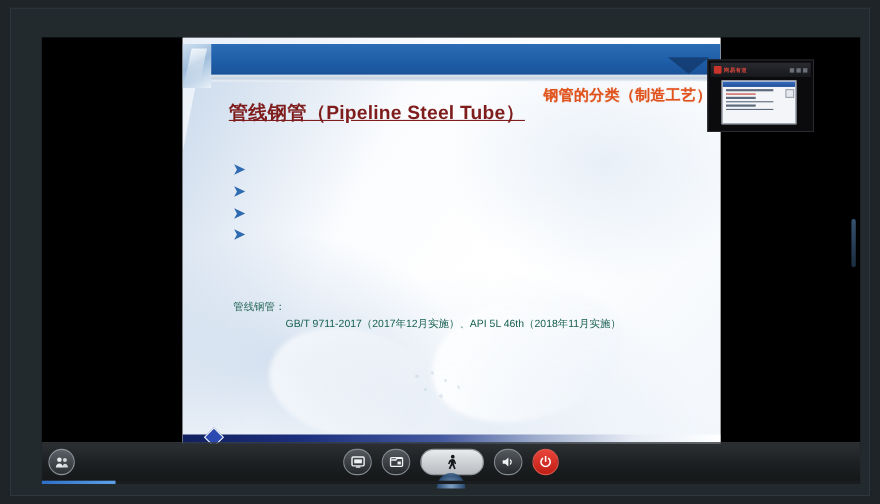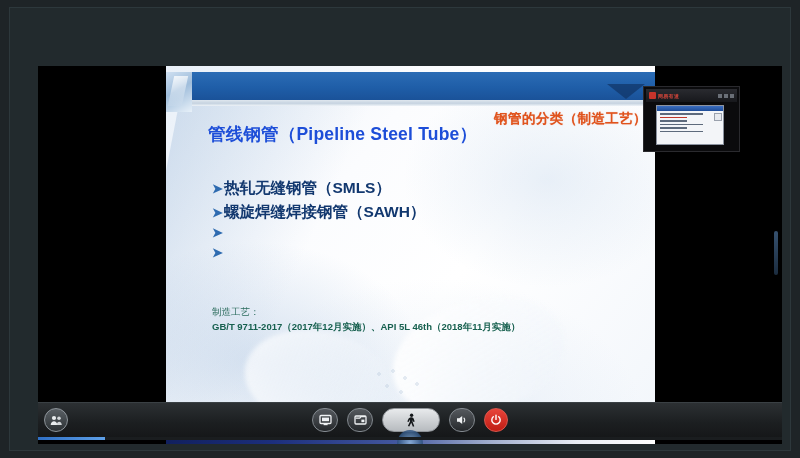--- a/index.html
+++ b/index.html
@@ -25,21 +25,20 @@
     border: 1px solid #2d383c;
   }
 
   
   .stage {
     position: absolute;
     left: 28px; top: 26px;
     width: 744px; height: 378px;
     background: #000;
     overflow: hidden;
-    margin-top: 32px;
   }
 
   
   .slide {
     position: absolute;
     left: 128px; top: 0px;
     width: 489px; height: 378px;
     background: #fdfeff;
     overflow: hidden;
   }
@@ -124,23 +123,24 @@
     white-space: nowrap;
     text-shadow: 0 0 1px rgba(224,83,29,.5);
   }
 
   
   .slide-title {
     position: absolute;
     left: 42px; top: 56px;
     font-size: 17.5px;
     font-weight: 700;
-    color: #1d4ed8;
+    color: #7f1d1d;
     white-space: nowrap;
     letter-spacing: .2px;
+    text-decoration: underline;
   }
 
   
   .bullets {
     position: absolute;
     left: 46px; top: 110px;
     width: 420px;
   }
   .bullet {
     display: flex;
@@ -160,21 +160,21 @@
   
   .std {
     position: absolute;
     left: 46px; top: 238px;
     width: 400px;
     color: #17604f;
     font-size: 9.5px;
     line-height: 1.62;
   }
   .std-label { font-weight: 400; color: #2a6b5c; }
-  .std-body  { font-weight: 700; }
+  .std-body  { font-weight: 400; text-align: center; }
 
   
   .slide-footer {
     position: absolute;
     left: 0; bottom: 0; width: 100%; height: 17px;
     background: linear-gradient(90deg,#11205e 0%, #1c2f7d 22%, #44599f 48%, #9fadcd 66%, #e8edf5 84%, #ffffff 100%);
   }
   .footer-diamond {
     position: absolute;
     left: 22px; bottom: 8px;
@@ -339,36 +339,34 @@
         </div>
         <div class="banner-rule"></div>
 
         <div class="corner-title">钢管的分类（制造工艺）</div>
 
         <div class="slide-title">管线钢管（Pipeline Steel Tube）</div>
 
         <div class="bullets">
           <div class="bullet">
             <span class="arrow">➤</span>
-            <span>热轧无缝钢管（SMLS）</span>
-          </div>
-          <div class="bullet">
-            <span class="arrow">➤</span>
-            <span>螺旋焊缝焊接钢管（SAWH）</span>
           </div>
           <div class="bullet">
             <span class="arrow">➤</span>
           </div>
           <div class="bullet">
             <span class="arrow">➤</span>
           </div>
+          <div class="bullet">
+            <span class="arrow">➤</span>
+          </div>
         </div>
 
         <div class="std">
-          <div class="std-label">制造工艺：</div>
+          <div class="std-label">管线钢管：</div>
           <div class="std-body">GB/T 9711-2017（2017年12月实施）、API 5L 46th（2018年11月实施）</div>
         </div>
 
         <div class="slide-footer"></div>
         <div class="footer-diamond"></div>
       </div>
 
       <div class="pip">
         <div class="pip-titlebar">
           <span class="pip-logo"></span>

